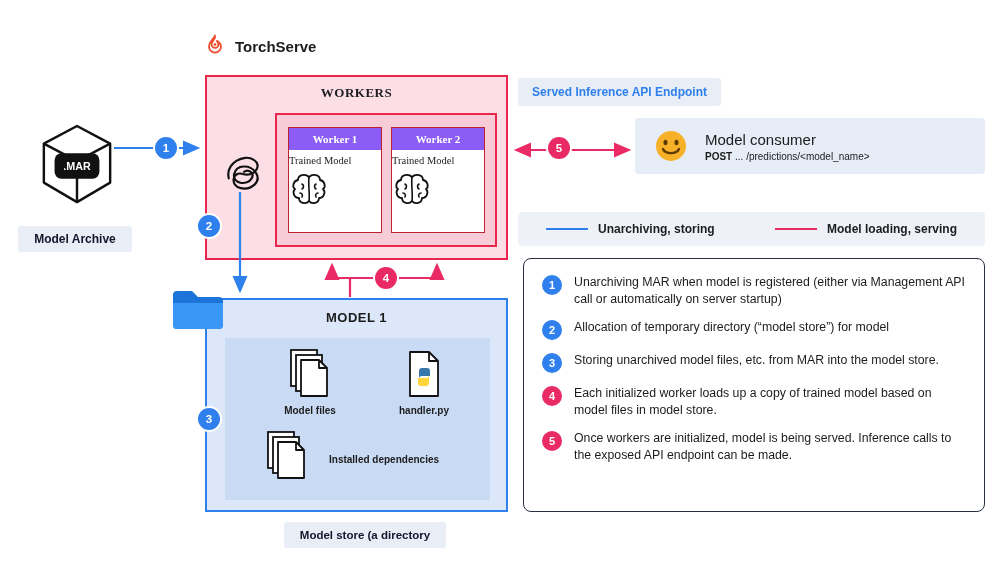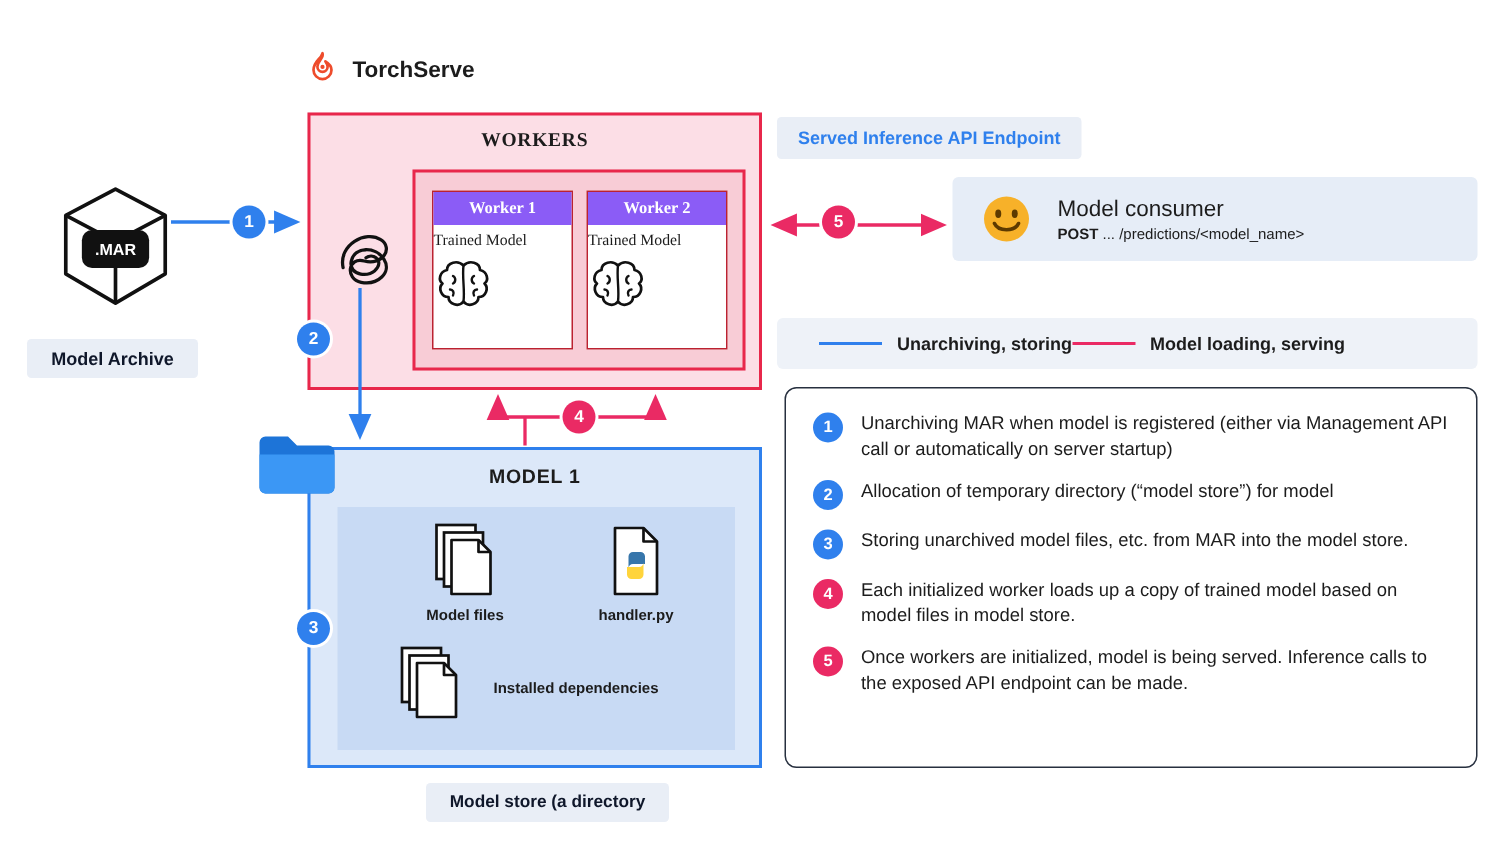--- a/index.html
+++ b/index.html
@@ -32,21 +32,21 @@
   .scribble { left: 220px; top: 150px; width: 48px; height: 48px; }
 
   
   .consumer-box { left: 635px; top: 118px; width: 350px; height: 56px; background: #e6edf7; border-radius: 4px; display: flex; align-items: center; gap: 16px; padding-left: 18px; }
   .consumer-text { display: flex; flex-direction: column; gap: 3px; }
   .consumer-title { font-size: 15px; color: #1c1c1c; }
   .consumer-post { font-size: 10px; color: #1c1c1c; }
   .consumer-post .method { font-weight: 700; }
 
   
-  .legend { left: 518px; top: 212px; width: 467px; height: 34px; background: #eef2f8; border-radius: 4px; display: flex; align-items: center; padding: 0 28px; }
+  .legend { left: 518px; top: 212px; width: 467px; height: 34px; background: #eef2f8; border-radius: 4px; display: flex; align-items: center; justify-content: space-between; padding: 0 28px; }
   .legend-item { display: flex; align-items: center; gap: 10px; }
   .legend-line { width: 42px; height: 0; border-top: 2.5px solid; }
   .legend-line.blue { border-color: #2f80ed; }
   .legend-line.pink { border-color: #ea2a64; }
   .legend-label { font-size: 12px; font-weight: 700; color: #1c1c1c; }
 
   
   .steps-box { left: 523px; top: 258px; width: 462px; height: 254px; background: #ffffff; border: 1.5px solid #27303f; border-radius: 8px; padding: 15px 18px; display: flex; flex-direction: column; gap: 12px; }
   .step-row { display: flex; gap: 12px; align-items: flex-start; }
   .step-badge { width: 20px; height: 20px; border-radius: 50%; color: #ffffff; font-size: 11px; font-weight: 700; display: flex; align-items: center; justify-content: center; flex-shrink: 0; margin-top: 1px; }

